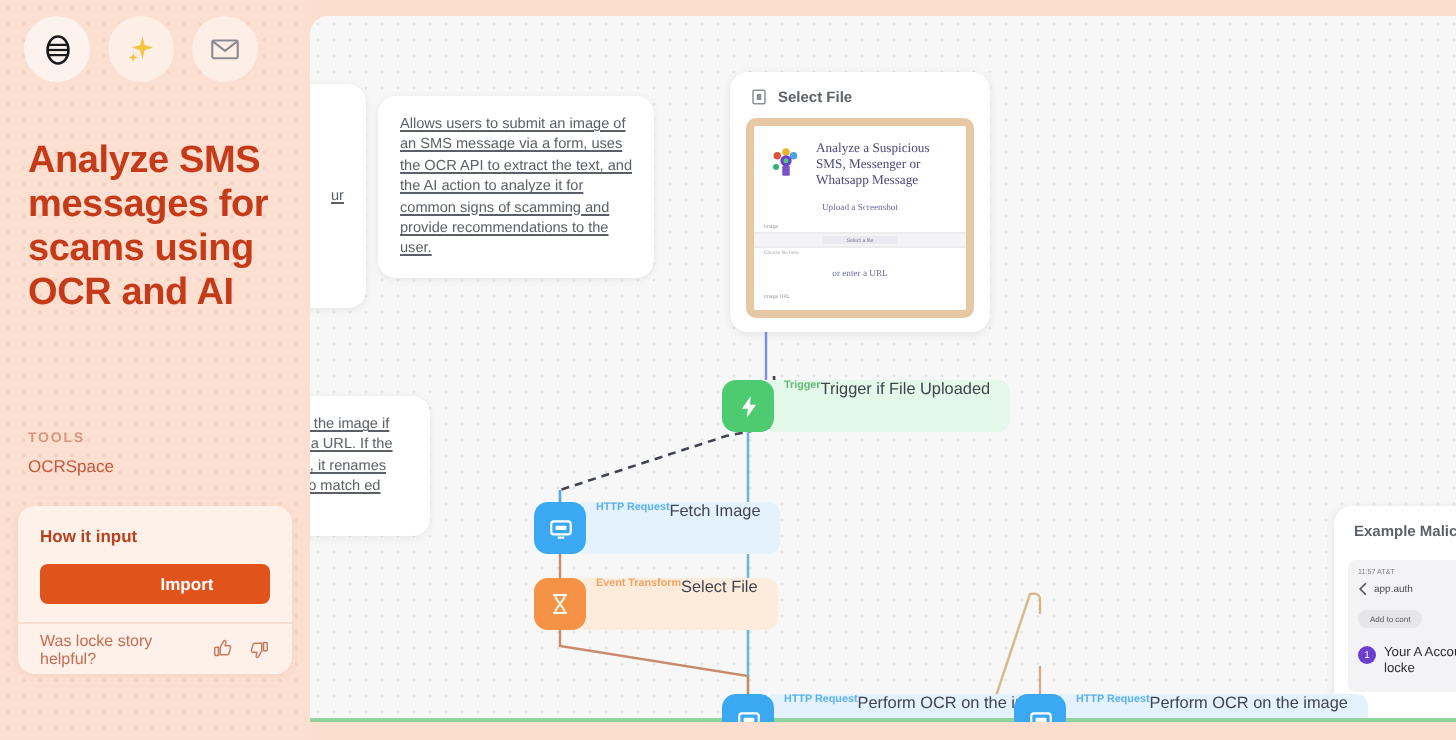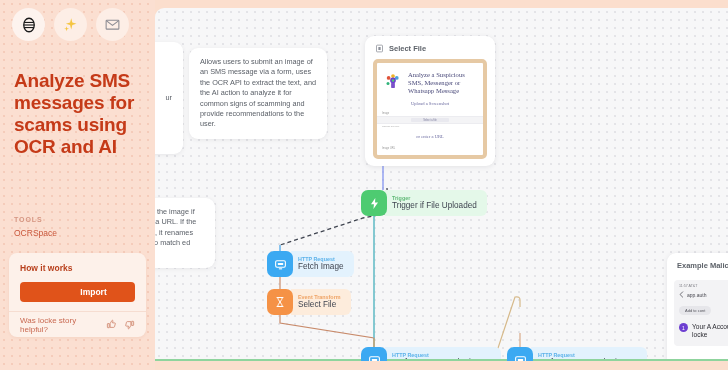--- a/index.html
+++ b/index.html
@@ -69,20 +69,21 @@
   }
   #canvas:after{
     content:"";position:absolute;left:0;bottom:0;width:100%;height:2px;
     background:#8fd49d;
   }
   .note{
     position:absolute;background:#fff;border-radius:9px;
     box-shadow:0 1px 4px rgba(60,60,70,.09);
     font-size:7.3px;line-height:10.4px;color:#5b6068;padding:9px 11px;
     box-sizing:border-box;
+    text-decoration:underline;
   }
   .card{
     position:absolute;background:#fff;border-radius:9px;
     box-shadow:0 1px 5px rgba(60,60,70,.11);box-sizing:border-box;
   }
   .card-hdr{display:flex;align-items:center;gap:5px;padding:8px 10px 6px 10px;}
   .card-hdr .t{font-size:7.5px;color:#5d6269;font-weight:600;}
 
   
   .preview{
@@ -109,21 +110,21 @@
   .ph-txt{font-size:6.6px;line-height:8.4px;color:#2c2c33;}
 
   
   .node{position:absolute;display:flex;align-items:center;height:26px;border-radius:6px;}
   .node .chip{
     width:26px;height:26px;border-radius:7px;display:flex;align-items:center;justify-content:center;flex:none;
     position:relative;z-index:2;
   }
   .node .body{
     height:26px;border-radius:0 6px 6px 0;padding:0 10px 0 7px;
-    display:flex;flex-direction:column;justify-content:center;margin-left:-2px;
+    display:flex;flex-direction:row;justify-content:center;margin-left:-2px;
   }
   .node .kind{font-size:5.4px;font-weight:700;line-height:6px;}
   .node .name{font-size:8.2px;color:#3f4450;line-height:10px;white-space:nowrap;}
   .n-green .chip{background:#4ecb71;}
   .n-green .body{background:#e4f8e9;}
   .n-green .kind{color:#62ba78;}
   .n-blue .chip{background:#3ba9f2;}
   .n-blue .body{background:#e3f2fd;}
   .n-blue .kind{color:#5cb2ea;}
   .n-orange .chip{background:#f59246;}
@@ -157,21 +158,21 @@
         <path d="M3.6 6.8 L12 13.3 L20.4 6.8" fill="none" stroke="#8b8b92" stroke-width="1.5"></path>
       </svg>
     </div>
   </div>
 
   <div class="sb-title">Analyze SMS messages for scams using OCR and AI</div>
   <div class="sb-tools-label">TOOLS</div>
   <div class="sb-tools-val">OCRSpace</div>
 
   <div class="howbox">
-    <div class="how-title">How it works</div>
+    <div class="how-title">How it input</div>
     <button class="import-btn">Import</button>
     <div class="fb-row">
       <span class="fb-text">Was locke story helpful?</span>
       <span class="fb-ico">
         <svg width="11" height="11" viewBox="0 0 24 24">
             <path d="M7 10v9H4a1 1 0 0 1-1-1v-7a1 1 0 0 1 1-1zM9 10l3.8-6.6a1.3 1.3 0 0 1 2.4.8l-.9 4.3h4.4a1.6 1.6 0 0 1 1.55 2l-1.7 6.3a2 2 0 0 1-1.95 1.5H9z" fill="none" stroke="#c9795f" stroke-width="1.6" stroke-linejoin="round"></path>
           </svg>
       </span>
       <span class="fb-ico">
         <svg width="11" height="11" viewBox="0 0 24 24">

